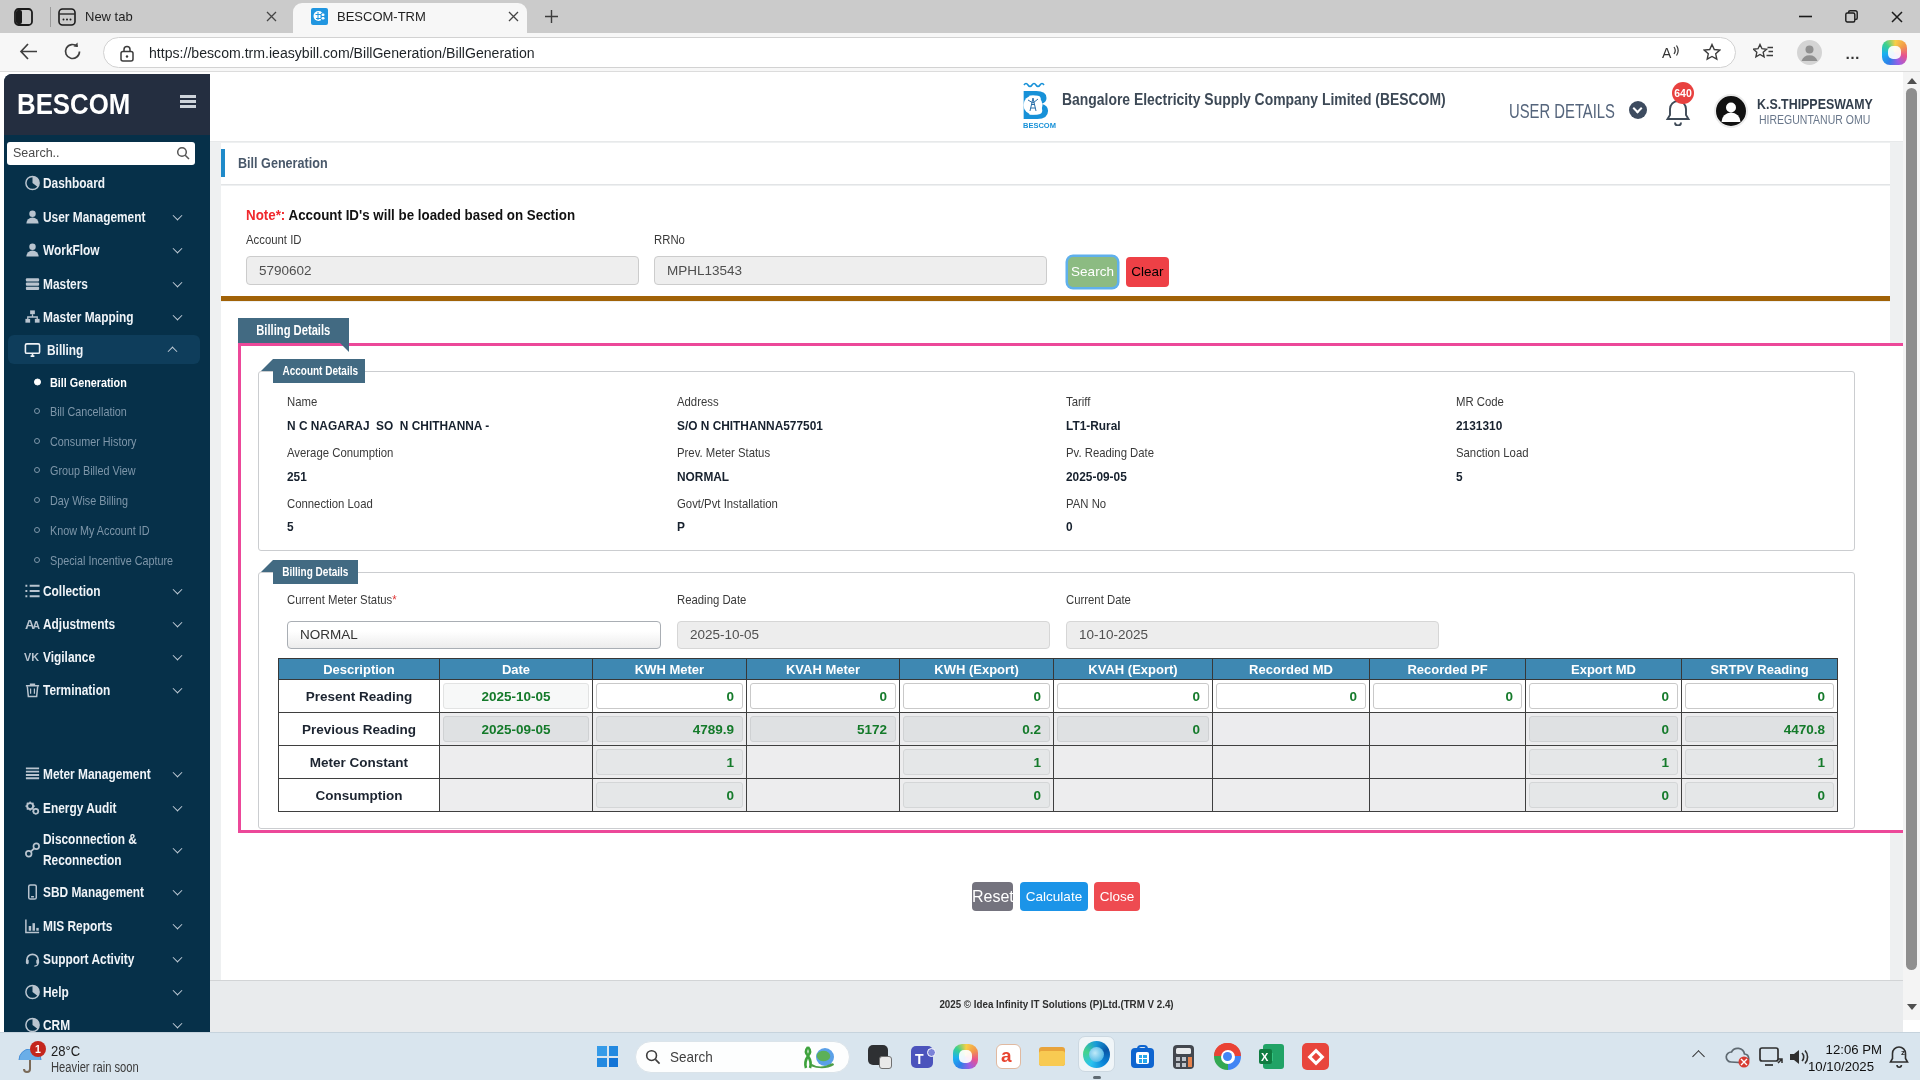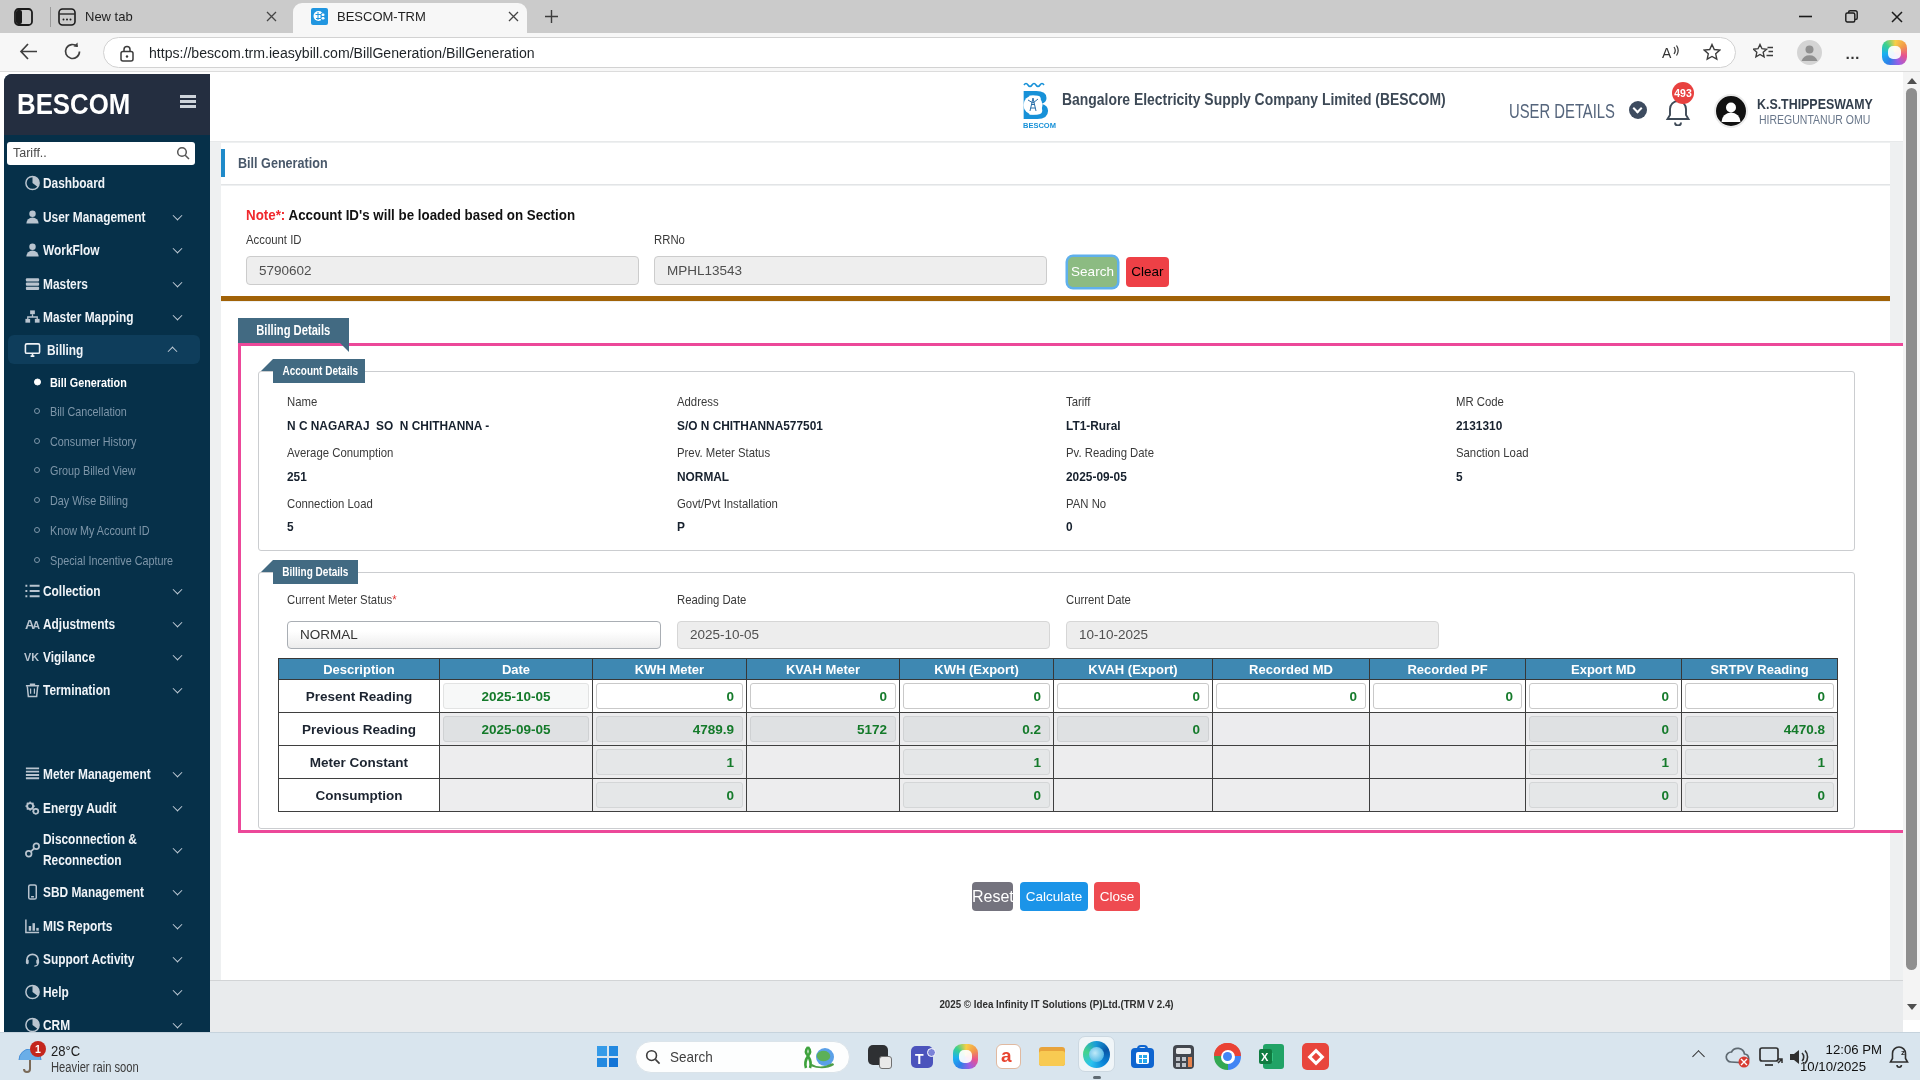--- a/index.html
+++ b/index.html
@@ -148,21 +148,21 @@
   <div class="abs" style="left:1888px;top:13px;width:13px;height:13px;border-radius:5px;background:#fff;opacity:.92"></div>
 </div>
 <div id="app">
 <div id="sidebar">
  <div id="sidebarbg"></div>
  <div id="logoblock">
    <div class="abs" style="left:13px;top:14px;font-size:29px;font-weight:bold;color:#fff;transform:scaleX(.89);transform-origin:left top">BESCOM</div>
    <div class="abs" style="left:176px;top:21px;width:16px;height:2.5px;background:#cdd3da;box-shadow:0 5px 0 #cdd3da,0 10px 0 #cdd3da"></div>
  </div>
  <div class="abs" style="left:7px;top:70px;width:188px;height:23px;background:#fff;border-radius:3px">
-   <span style="position:absolute;left:6px;top:4px;font-size:12.5px;color:#4a4a4a">Tariff..</span>
+   <span style="position:absolute;left:6px;top:4px;font-size:12.5px;color:#4a4a4a">Search..</span>
    <svg style="position:absolute;right:5px;top:4px" width="14" height="14" viewBox="0 0 14 14">
           <circle cx="6" cy="6" r="4.3" fill="none" stroke="#555" stroke-width="1.5"></circle>
           <line x1="9.2" y1="9.2" x2="13" y2="13" stroke="#555" stroke-width="1.5"></line>
         </svg>
  </div>
 
  <div class="mi" style="top:96px">
         <svg class="ic" viewBox="0 0 18 18">
           <path d="M9 2 a7 7 0 0 1 7 7 a7 7 0 0 1 -1.5 4.3 L9 9 Z" fill="#b9c4cf"></path>
           <circle cx="9" cy="9" r="7" fill="none" stroke="#b9c4cf" stroke-width="1.6"></circle>
@@ -354,21 +354,21 @@
      <text x="1" y="47" font-size="7.5" font-weight="bold" fill="#1791d8" font-family="Liberation Sans">BESCOM</text>
    </svg>
    <div class="abs" style="left:852px;top:19px;font-size:16px;font-weight:bold;color:#3d4956;white-space:nowrap;transform:scaleX(.87);transform-origin:left top">Bangalore Electricity Supply Company Limited (BESCOM)</div>
    <div class="abs" style="left:1299px;top:28px;font-size:19.5px;color:#55657c;white-space:nowrap;transform:scaleX(.76);transform-origin:left top">USER DETAILS</div>
    <div class="abs" style="left:1419px;top:29px;width:18px;height:18px;border-radius:50%;background:#3d4b5f"></div>
    <div class="abs" style="left:1423.5px;top:33px;width:7px;height:7px;border-right:2.2px solid #fff;border-bottom:2.2px solid #fff;transform:rotate(45deg)"></div>
    <svg class="abs" style="left:1455px;top:26px" width="26" height="28" viewBox="0 0 26 28">
      <path d="M13 3 a8 8 0 0 1 8 8 v6 l2.5 4 H2.5 L5 17 v-6 a8 8 0 0 1 8-8 Z" fill="none" stroke="#3e4a57" stroke-width="1.9"></path>
      <path d="M10 24.5 a3 3 0 0 0 6 0" fill="none" stroke="#3e4a57" stroke-width="1.9"></path>
    </svg>
-   <div class="abs" style="left:1462px;top:10px;width:22px;height:22px;border-radius:50%;background:#e8413f;color:#fff;font-size:10.5px;font-weight:bold;text-align:center;line-height:22px">493</div>
+   <div class="abs" style="left:1462px;top:10px;width:22px;height:22px;border-radius:50%;background:#e8413f;color:#fff;font-size:10.5px;font-weight:bold;text-align:center;line-height:22px">640</div>
    <div class="abs" style="left:1504px;top:22px;width:34px;height:34px;border-radius:50%;background:#111;border:2px solid #ececec"></div>
    <svg class="abs" style="left:1506px;top:24px" width="30" height="30" viewBox="0 0 30 30">
      <circle cx="15" cy="11.5" r="5" fill="#fff"></circle>
      <path d="M5.5 26 a9.5 9.5 0 0 1 19 0 Z" fill="#fff"></path>
    </svg>
    <div class="abs" style="left:1547px;top:23px;font-size:15.5px;font-weight:bold;color:#323e4c;white-space:nowrap;transform:scaleX(.8);transform-origin:left top">K.S.THIPPESWAMY</div>
    <div class="abs" style="left:1549px;top:41px;font-size:12.5px;color:#68768a;white-space:nowrap;transform:scaleX(.84);transform-origin:left top">HIREGUNTANUR OMU</div>
  </div>
  <div id="crumb">
    <div class="abs" style="left:0;top:6px;width:4px;height:28px;background:#1f8ac9"></div>
@@ -664,19 +664,19 @@
   <svg class="abs" style="left:1759px;top:13px" width="24" height="22" viewBox="0 0 24 22">
     <rect x="1" y="2" width="18" height="13" rx="2" fill="none" stroke="#2f2f2f" stroke-width="1.7"></rect>
     <path d="M6 19 h8" stroke="#2f2f2f" stroke-width="1.7"></path>
     <path d="M19 17 l4 -4 m0 4 v-4 h-4" stroke="#2f2f2f" stroke-width="1.5" fill="none"></path>
   </svg>
   <svg class="abs" style="left:1788px;top:13px" width="22" height="22" viewBox="0 0 22 22">
     <path d="M2 8 h4 l5-4 v14 l-5-4 H2 Z" fill="#2f2f2f"></path>
     <path d="M14 7 a5.5 5.5 0 0 1 0 8 M17 4.5 a9.5 9.5 0 0 1 0 13" fill="none" stroke="#2f2f2f" stroke-width="1.6"></path>
   </svg>
   <div class="abs" style="left:1800px;top:9px;width:82px;text-align:right;font-size:13.2px;color:#111">12:06 PM</div>
-  <div class="abs" style="left:1800px;top:26px;width:82px;text-align:left;font-size:13.2px;color:#111">10/10/2025</div>
+  <div class="abs" style="left:1800px;top:26px;width:82px;text-align:center;font-size:13.2px;color:#111">10/10/2025</div>
   <svg class="abs" style="left:1888px;top:12px" width="22" height="24" viewBox="0 0 22 24">
     <path d="M11 2 a6.5 6.5 0 0 1 6.5 6.5 v5 l2 3.5 H2.5 l2-3.5 v-5 A6.5 6.5 0 0 1 11 2 Z" fill="none" stroke="#2f2f2f" stroke-width="1.6"></path>
     <path d="M9 20 a2.2 2.2 0 0 0 4.4 0" fill="none" stroke="#2f2f2f" stroke-width="1.6"></path>
     <text x="13" y="10" font-size="8" font-weight="bold" fill="#2f2f2f">z</text>
   </svg>
 </div>
 
 </body></html>

